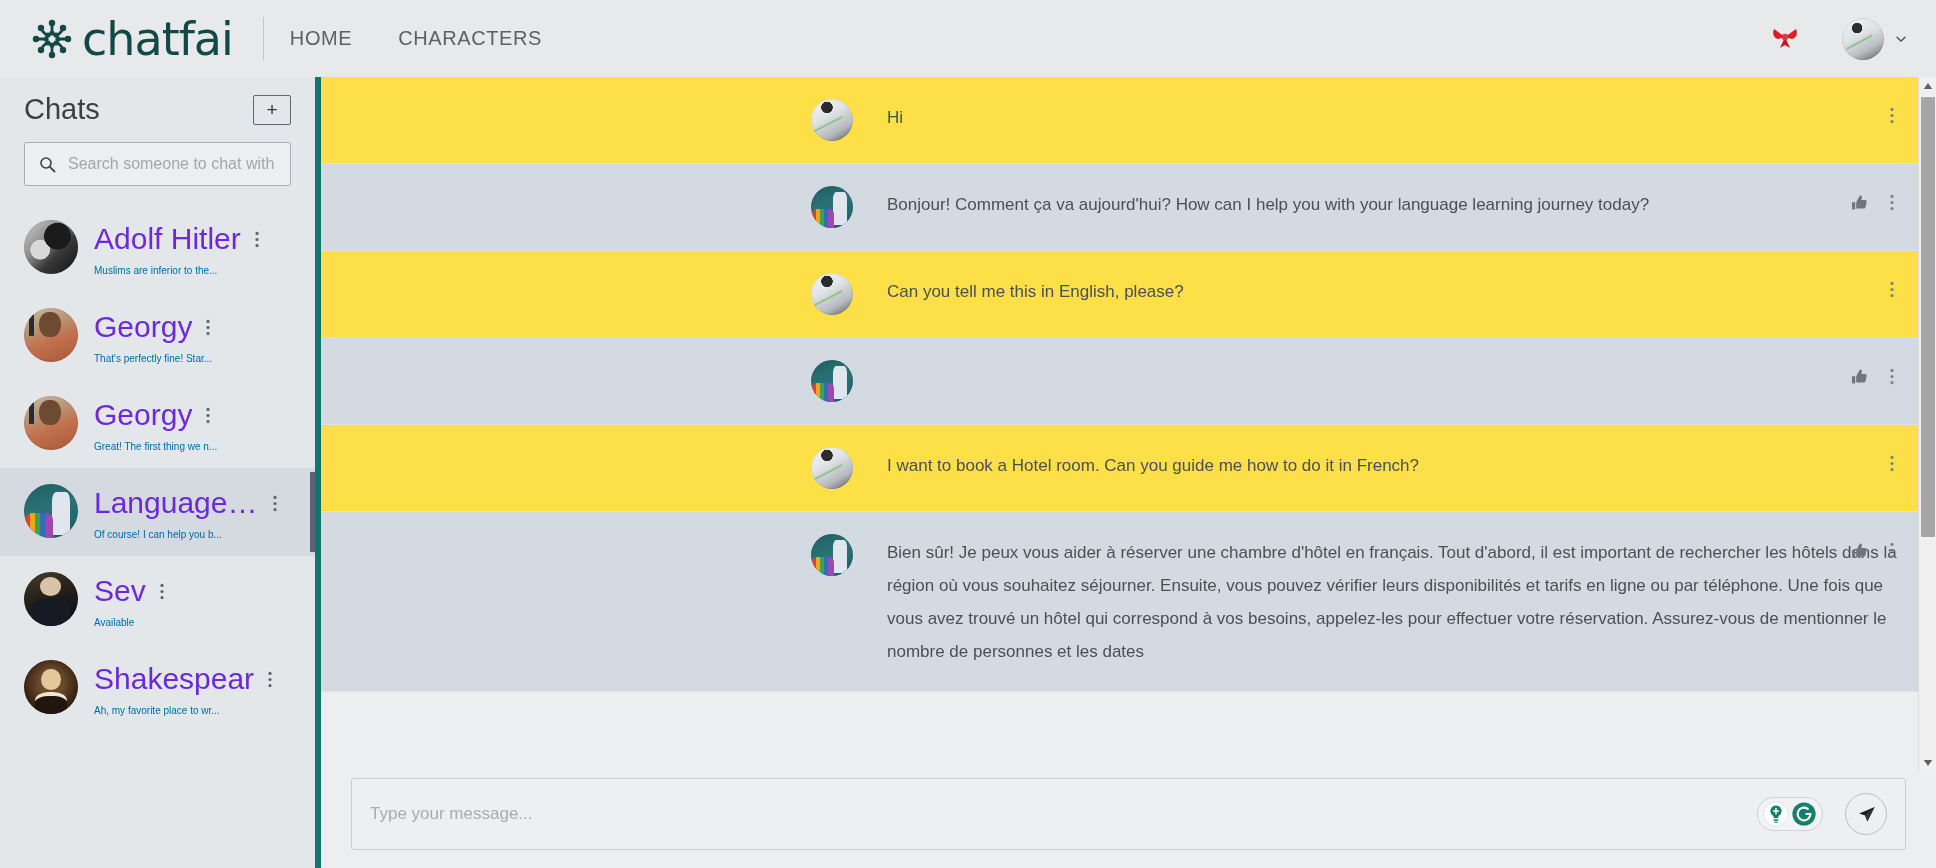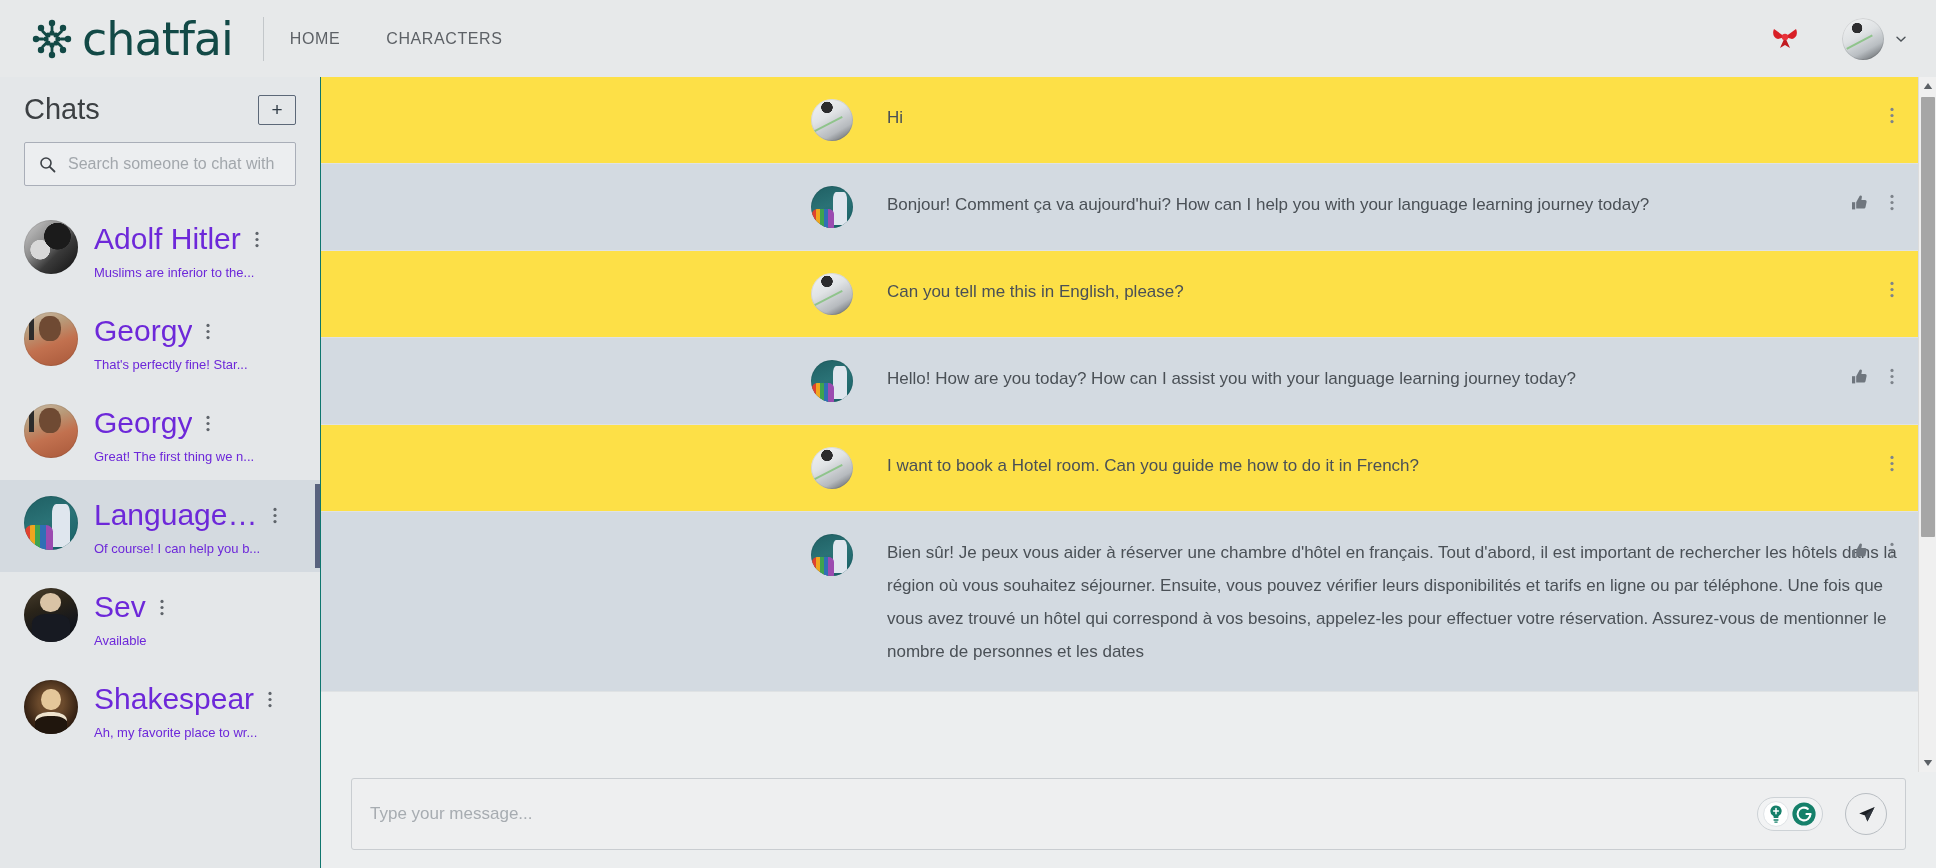--- a/index.html
+++ b/index.html
@@ -32,21 +32,21 @@
     color: #124946; font-weight: 400;
     font-family: "DejaVu Sans", sans-serif;
     line-height: 1;
   }
   .nav-divider {
     width: 1px; height: 44px; background: #c3c7ca;
     margin: 0 26px 0 30px;
   }
   .nav-links { display: flex; align-items: center; gap: 46px; }
   .nav-link {
-    font-size: 16px; letter-spacing: 0.6px;
+    font-size: 20px; letter-spacing: 0.6px;
     color: #5d6166; text-transform: uppercase;
     cursor: pointer; white-space: nowrap;
   }
   .nav-right {
     margin-left: auto; display: flex; align-items: center; gap: 42px;
   }
   .ribbon-icon { width: 30px; height: 30px; display: block; cursor: pointer; }
   .avatar-wrap { display: flex; align-items: center; gap: 10px; cursor: pointer; }
   .nav-avatar {
     width: 42px; height: 42px; border-radius: 50%;
@@ -65,21 +65,21 @@
 
   
   .body-row { flex: 1; display: flex; min-height: 0; position: relative; }
 
   
   .sidebar {
     width: 321px; min-width: 321px;
     background: #e4e7e9;
     display: flex; flex-direction: column;
     position: relative;
-    border-right: 1px solid #0f766e;
+    border-right: 6px solid #0f766e;
   }
   .sb-head {
     display: flex; align-items: center; justify-content: space-between;
     padding: 16px 24px 10px 24px;
   }
   .sb-title { font-size: 29px; color: #3c4043; font-weight: 400; }
   .sb-add {
     width: 38px; height: 30px;
     border: 1px solid #5c6878; background: transparent;
     color: #2f3b46; font-size: 19px; line-height: 1;
@@ -118,21 +118,21 @@
   }
   .ci-body { min-width: 0; flex: 1; padding-top: 2px; }
   .ci-top { display: flex; align-items: center; gap: 14px; }
   .ci-name {
     font-size: 30px; color: #6d28d9; font-weight: 400;
     white-space: nowrap; overflow: hidden; text-overflow: ellipsis;
     max-width: 165px;
   }
   .kebab { width: 4px; height: 17px; flex: none; cursor: pointer; }
   .ci-snippet {
-    font-size: 13px; color: #6d28d9; margin-top: 9px;
+    font-size: 10px; color: #0369a1; margin-top: 9px;
     white-space: nowrap; overflow: hidden; text-overflow: ellipsis;
   }
 
   
   .av-hitler {
     background: linear-gradient(135deg,#cfcfcf 0%,#8d8d8d 38%,#3a3a3a 62%,#101010 100%);
   }
   .av-hitler::before {
     content:""; position:absolute; inset:0;
     background: radial-gradient(circle at 62% 30%, #1b1b1b 0 26%, transparent 27%),
@@ -512,21 +512,20 @@
             <svg class="kebab" viewBox="0 0 4 17">
               <circle cx="2" cy="2.4" r="1.6" fill="#7d838a"></circle>
                 <circle cx="2" cy="8.5" r="1.6" fill="#7d838a"></circle>
                 <circle cx="2" cy="14.6" r="1.6" fill="#7d838a"></circle>
             </svg>
           </div>
         </div>
 
         <div class="msg bot">
           <div class="msg-av av-teacher"></div>
-          <div class="msg-text">Hello! How are you today? How can I assist you with your language learning journey today?</div>
           <div class="msg-actions">
             <svg class="thumb" viewBox="0 0 17 17">
               <path d="M1 8.2h3.2v7.2H1z" fill="#6f767e"></path>
               <path d="M5.2 8.2 L8.6 2.1c.2-.5.8-.8 1.3-.6.7.2 1.1.9 1 1.6l-.5 3h3.7c1 0 1.7.9 1.5 1.9l-1.1 5.2c-.2.8-.9 1.3-1.7 1.3H5.2z" fill="#6f767e"></path>
             </svg>
             <svg class="kebab" viewBox="0 0 4 17">
               <circle cx="2" cy="2.4" r="1.6" fill="#7d838a"></circle>
                 <circle cx="2" cy="8.5" r="1.6" fill="#7d838a"></circle>
                 <circle cx="2" cy="14.6" r="1.6" fill="#7d838a"></circle>
             </svg>

